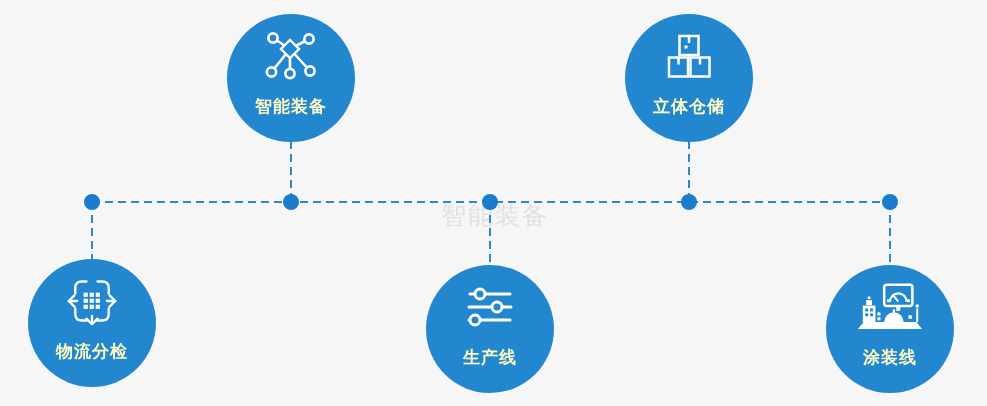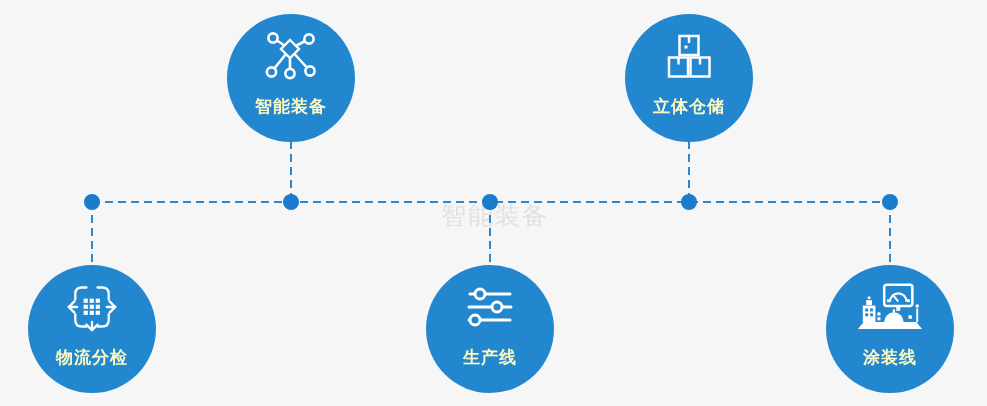--- a/index.html
+++ b/index.html
@@ -49,21 +49,21 @@
     margin-top:13px;
     color:#fef9c3;
     font-size:17px;
     font-weight:700;
     letter-spacing:1px;
     white-space:nowrap;
   }
   
   .pos-smart      {left:227px; top:14px;}
   .pos-warehouse  {left:625px; top:14px;}
-  .pos-logistics  {left:28px;  top:265px;}
+  .pos-logistics  {left:28px;  top:259px;}
   .pos-production {left:426px; top:265px;}
   .pos-coating    {left:826px; top:265px;}
 </style>
 </head>
 <body>
 
 <div class="stage">
 
   <div class="watermark">智能装备</div>
 

